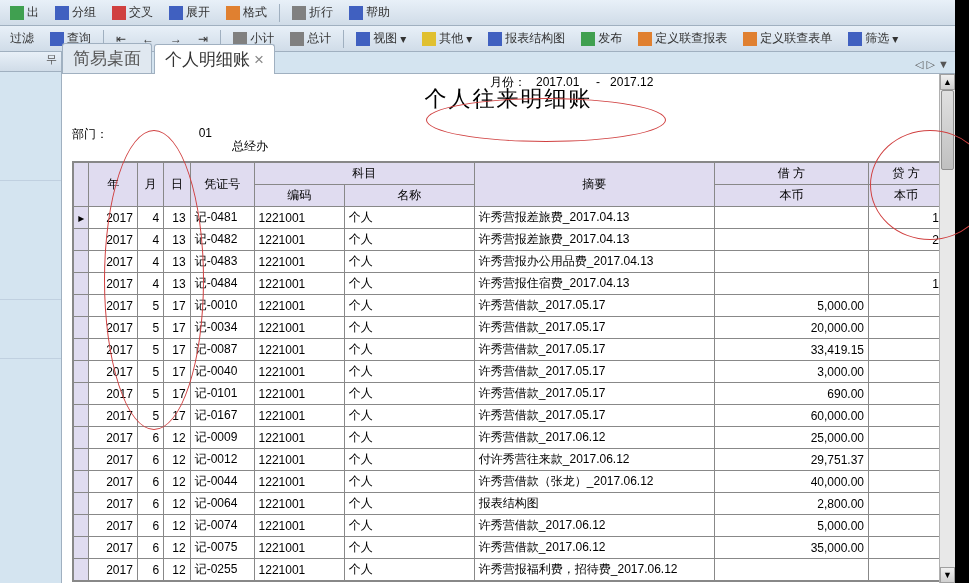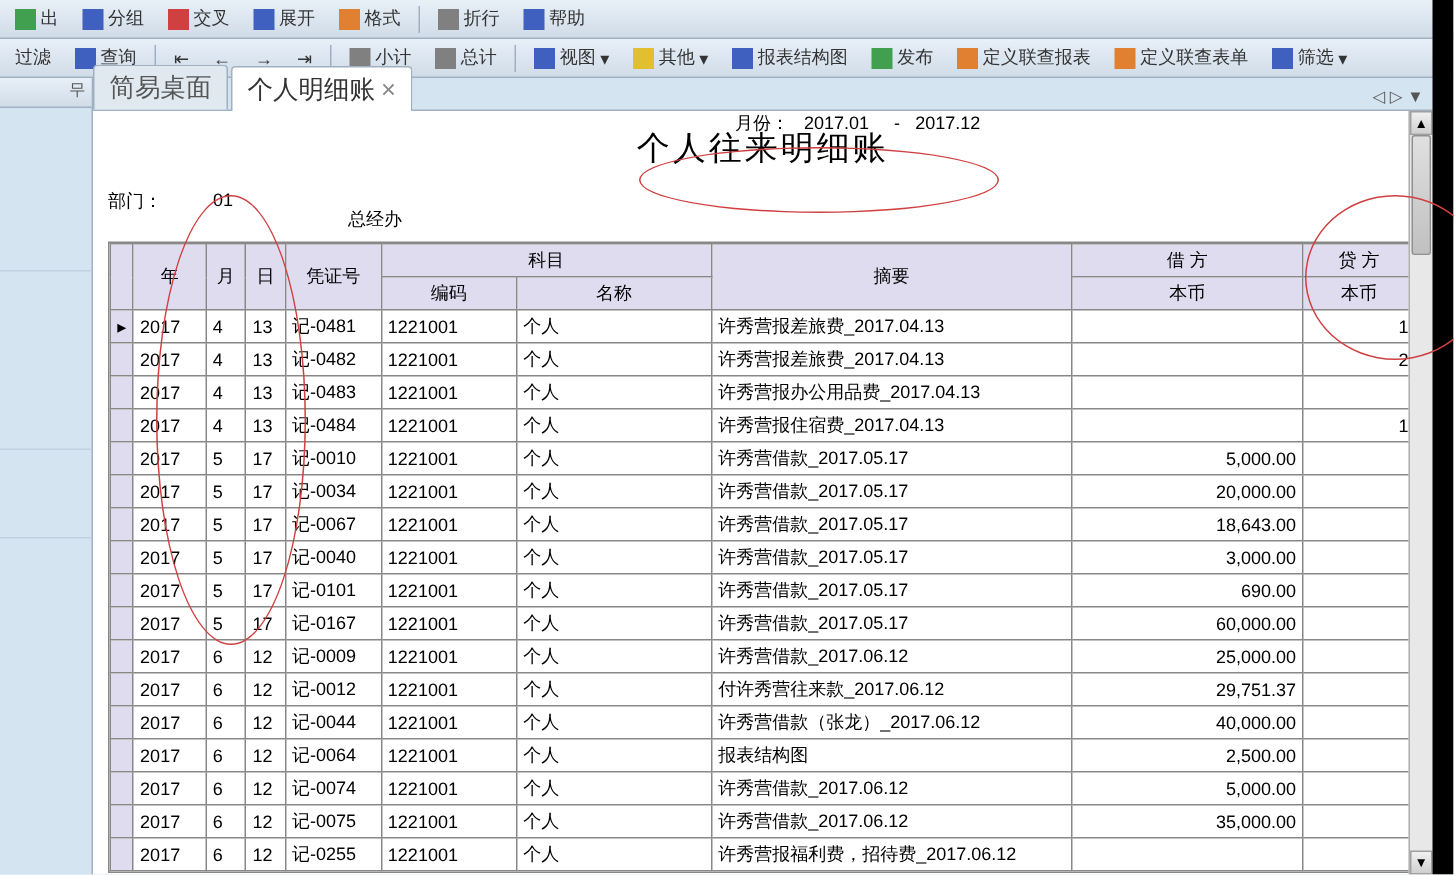--- a/index.html
+++ b/index.html
@@ -24,36 +24,36 @@
 .tabs { display: flex; background: #d4e4f0; border-bottom: 1px solid #a0b0c0; height: 22px; align-items: flex-end; }
 .tab { padding: 3px 10px; background: #e0e8f0; border: 1px solid #a0b0c0; border-bottom: none; margin-right: 2px; border-radius: 3px 3px 0 0; color: #555; cursor: pointer; font-size: 17px; }
 .tab.active { background: #fff; color: #333; position: relative; top: 1px; }
 .tab-close { margin-left: 4px; color: #888; }
 .tabs-right { margin-left: auto; padding: 2px 6px; color: #555; font-size: 11px; }
 
 .report { padding: 6px 10px; position: relative; }
 .report-title { text-align: center; font-size: 22px; font-family: Liberation Mono, monospace; margin: 4px 0 12px; letter-spacing: 2px; }
 .report-header-row { display: flex; gap: 20px; margin-bottom: 6px; }
 .rh-label { width: 50px; }
-.rh-val1 { width: 70px; text-align: left; }
+.rh-val1 { width: 70px; text-align: right; }
 .rh-val2 { width: 80px; margin-top: 12px; }
 .rh-month { position: absolute; left: 380px; top: 0; margin-left: 48px; }
 
 .ellipse { position: absolute; border: 1px solid #d04040; border-radius: 50%; pointer-events: none; }
 .ellipse1 { left: 426px; top: 98px; width: 240px; height: 44px; }
 .ellipse2 { left: 104px; top: 130px; width: 100px; height: 300px; }
 .ellipse3 { left: 870px; top: 130px; width: 120px; height: 110px; }
 
 .grid-wrap { border: 1px solid #888; overflow: hidden; }
 .grid { border-collapse: collapse; width: 100%; table-layout: fixed; }
 .grid th, .grid td { border: 1px solid #888; padding: 2px 4px; font-size: 12px; height: 20px; white-space: nowrap; overflow: hidden; }
 .grid th { background: #e0dcf0; font-weight: normal; text-align: center; }
 .grid td { background: #fff; }
 .grid .num { text-align: right; }
-.grid .ctr { text-align: left; }
+.grid .ctr { text-align: right; }
 .row-marker { width: 14px; background: #e0dcf0 !important; text-align: center; font-size: 10px; }
 
 .scrollbar-v { position: absolute; right: 14px; top: 74px; width: 16px; bottom: 0; background: #e8e8e8; border-left: 1px solid #b0b0b0; }
 .scroll-btn { height: 16px; background: linear-gradient(#f0f0f0,#d0d0d0); border: 1px solid #a0a0a0; text-align: center; font-size: 9px; line-height: 14px; cursor: pointer; }
 .scroll-thumb { position: absolute; top: 16px; left: 1px; right: 1px; height: 80px; background: linear-gradient(#e0e0e0,#c0c0c0); border: 1px solid #909090; border-radius: 2px; }
 
 .right-edge { position: absolute; right: 0; top: 0; width: 14px; height: 583px; background: #000; }
 </style>
 </head>
 <body>
@@ -274,25 +274,25 @@
               <td>个人</td>
               <td>许秀营借款_2017.05.17</td>
               <td class="num">20,000.00</td>
               <td class="num"></td>
             </tr>
             <tr>
               <td class="row-marker"></td>
               <td class="ctr">2017</td>
               <td class="ctr">5</td>
               <td class="ctr">17</td>
-              <td>记-0067</td>
-              <td>1221001</td>
-              <td>个人</td>
-              <td>许秀营借款_2017.05.17</td>
-              <td class="num">18,643.00</td>
+              <td>记-0087</td>
+              <td>1221001</td>
+              <td>个人</td>
+              <td>许秀营借款_2017.05.17</td>
+              <td class="num">33,419.15</td>
               <td class="num"></td>
             </tr>
             <tr>
               <td class="row-marker"></td>
               <td class="ctr">2017</td>
               <td class="ctr">5</td>
               <td class="ctr">17</td>
               <td>记-0040</td>
               <td>1221001</td>
               <td>个人</td>
@@ -362,21 +362,21 @@
             </tr>
             <tr>
               <td class="row-marker"></td>
               <td class="ctr">2017</td>
               <td class="ctr">6</td>
               <td class="ctr">12</td>
               <td>记-0064</td>
               <td>1221001</td>
               <td>个人</td>
               <td>报表结构图</td>
-              <td class="num">2,500.00</td>
+              <td class="num">2,800.00</td>
               <td class="num"></td>
             </tr>
             <tr>
               <td class="row-marker"></td>
               <td class="ctr">2017</td>
               <td class="ctr">6</td>
               <td class="ctr">12</td>
               <td>记-0074</td>
               <td>1221001</td>
               <td>个人</td>

